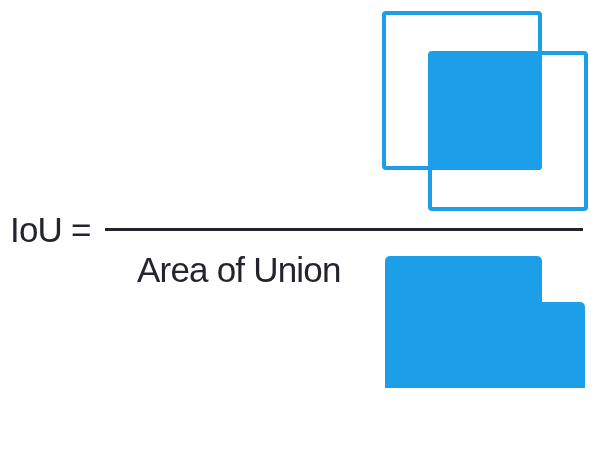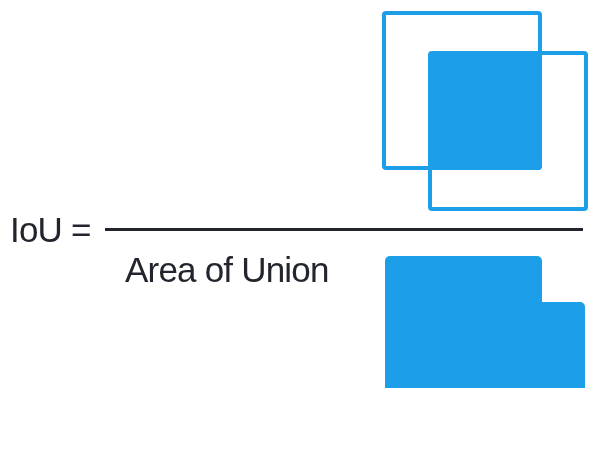--- a/index.html
+++ b/index.html
@@ -22,21 +22,21 @@
   .txt{
     position:absolute;
     color:var(--ink);
     font-size:35px;
     line-height:36px;
     letter-spacing:-0.8px;
     white-space:nowrap;
   }
   .lhs{left:10px;top:212px;}
   .numerator{left:125px;top:180px;}
-  .denominator{left:125px;top:252px;text-align:center;}
+  .denominator{left:137px;top:252px;text-align:center;}
   .fraction-bar{
     position:absolute;
     left:105px;top:228px;
     width:478px;height:3px;
     background:var(--ink);
   }
   
   .outline-box{
     position:absolute;
     box-sizing:border-box;

